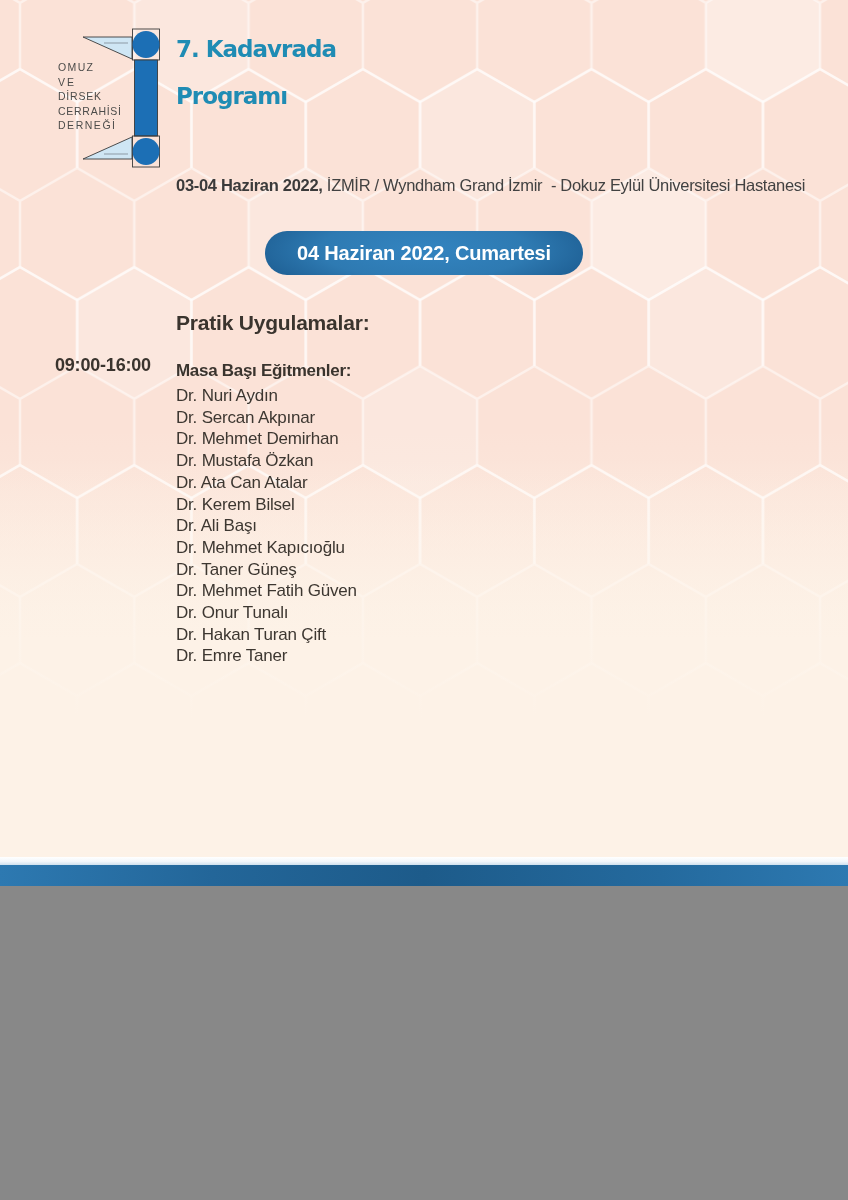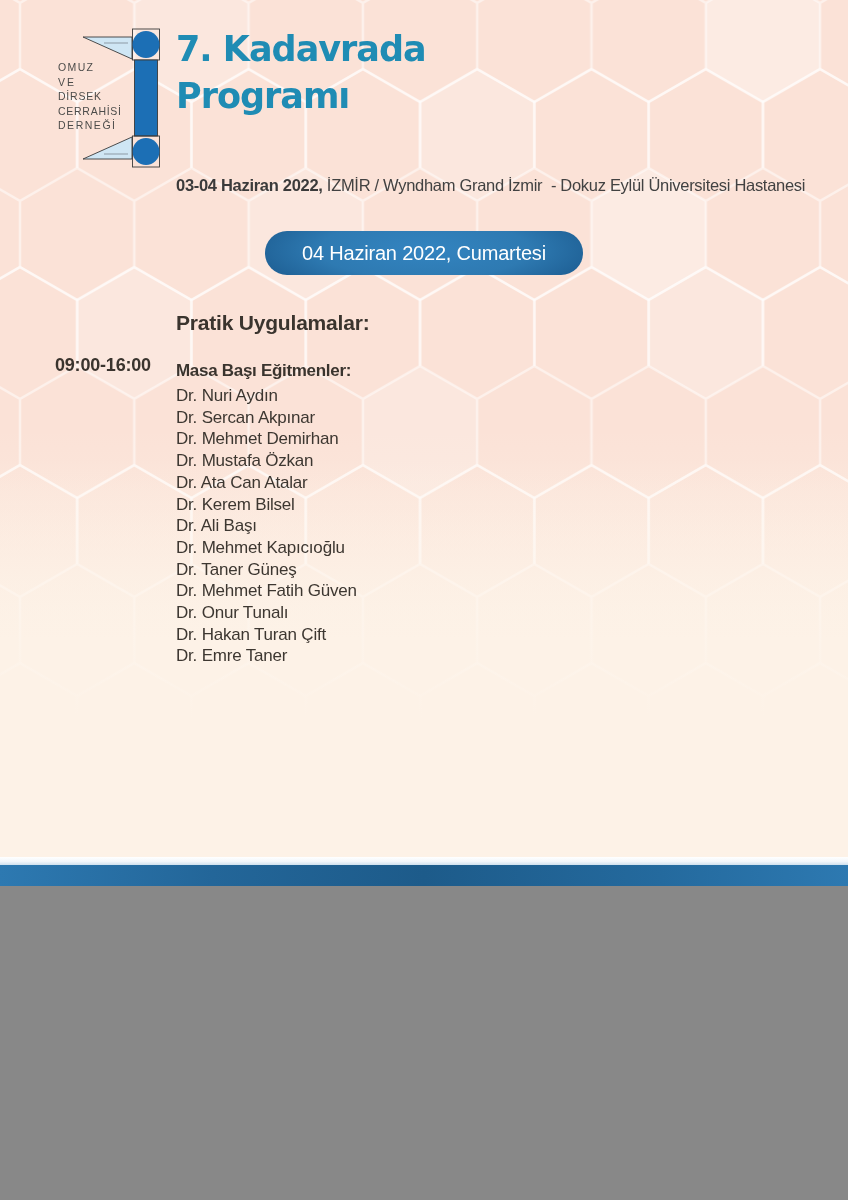--- a/index.html
+++ b/index.html
@@ -10,36 +10,36 @@
   }
   .hex-bg{position:absolute;top:0;left:0;pointer-events:none;}
 
   
   .logo{position:absolute;left:58px;top:26px;width:105px;height:145px;}
 
   
   .title-block{position:absolute;left:176px;top:26px;width:620px;}
   .title-line{
     font-family:"DejaVu Sans",sans-serif;font-weight:bold;
-    font-size:35px;line-height:47px;letter-spacing:-1px;color:#1f8cb4;
+    font-size:23px;line-height:47px;letter-spacing:-1px;color:#1f8cb4;
   }
   .date-line{
     position:absolute;left:176px;top:176px;width:660px;
     font-size:16.5px;color:#3b3b3b;letter-spacing:-0.3px;white-space:pre;
   }
   .date-line .bold{font-weight:bold;}
   .date-line .venue{font-weight:normal;color:#424242;}
 
   
   .day-badge{
     position:absolute;left:265px;top:231px;width:318px;height:44px;
     border-radius:22px;
     background:radial-gradient(ellipse 60% 120% at 50% 42%,#3384c0 0%,#2e7ab2 55%,#1b5a8e 100%);
     display:flex;align-items:center;justify-content:center;
-    color:#ffffff;font-size:20px;font-weight:normal;letter-spacing:-0.2px;
+    color:#ffffff;font-size:20px;font-weight:bold;letter-spacing:-0.2px;
   }
 
   
   .time-label{
     position:absolute;left:55px;top:315px;
     font-size:18px;font-weight:bold;color:#3a342e;letter-spacing:-0.2px;margin-top:40px;
   }
   .session-title{
     position:absolute;left:176px;top:311px;
     font-size:21px;font-weight:bold;color:#3a342e;letter-spacing:-0.2px;

